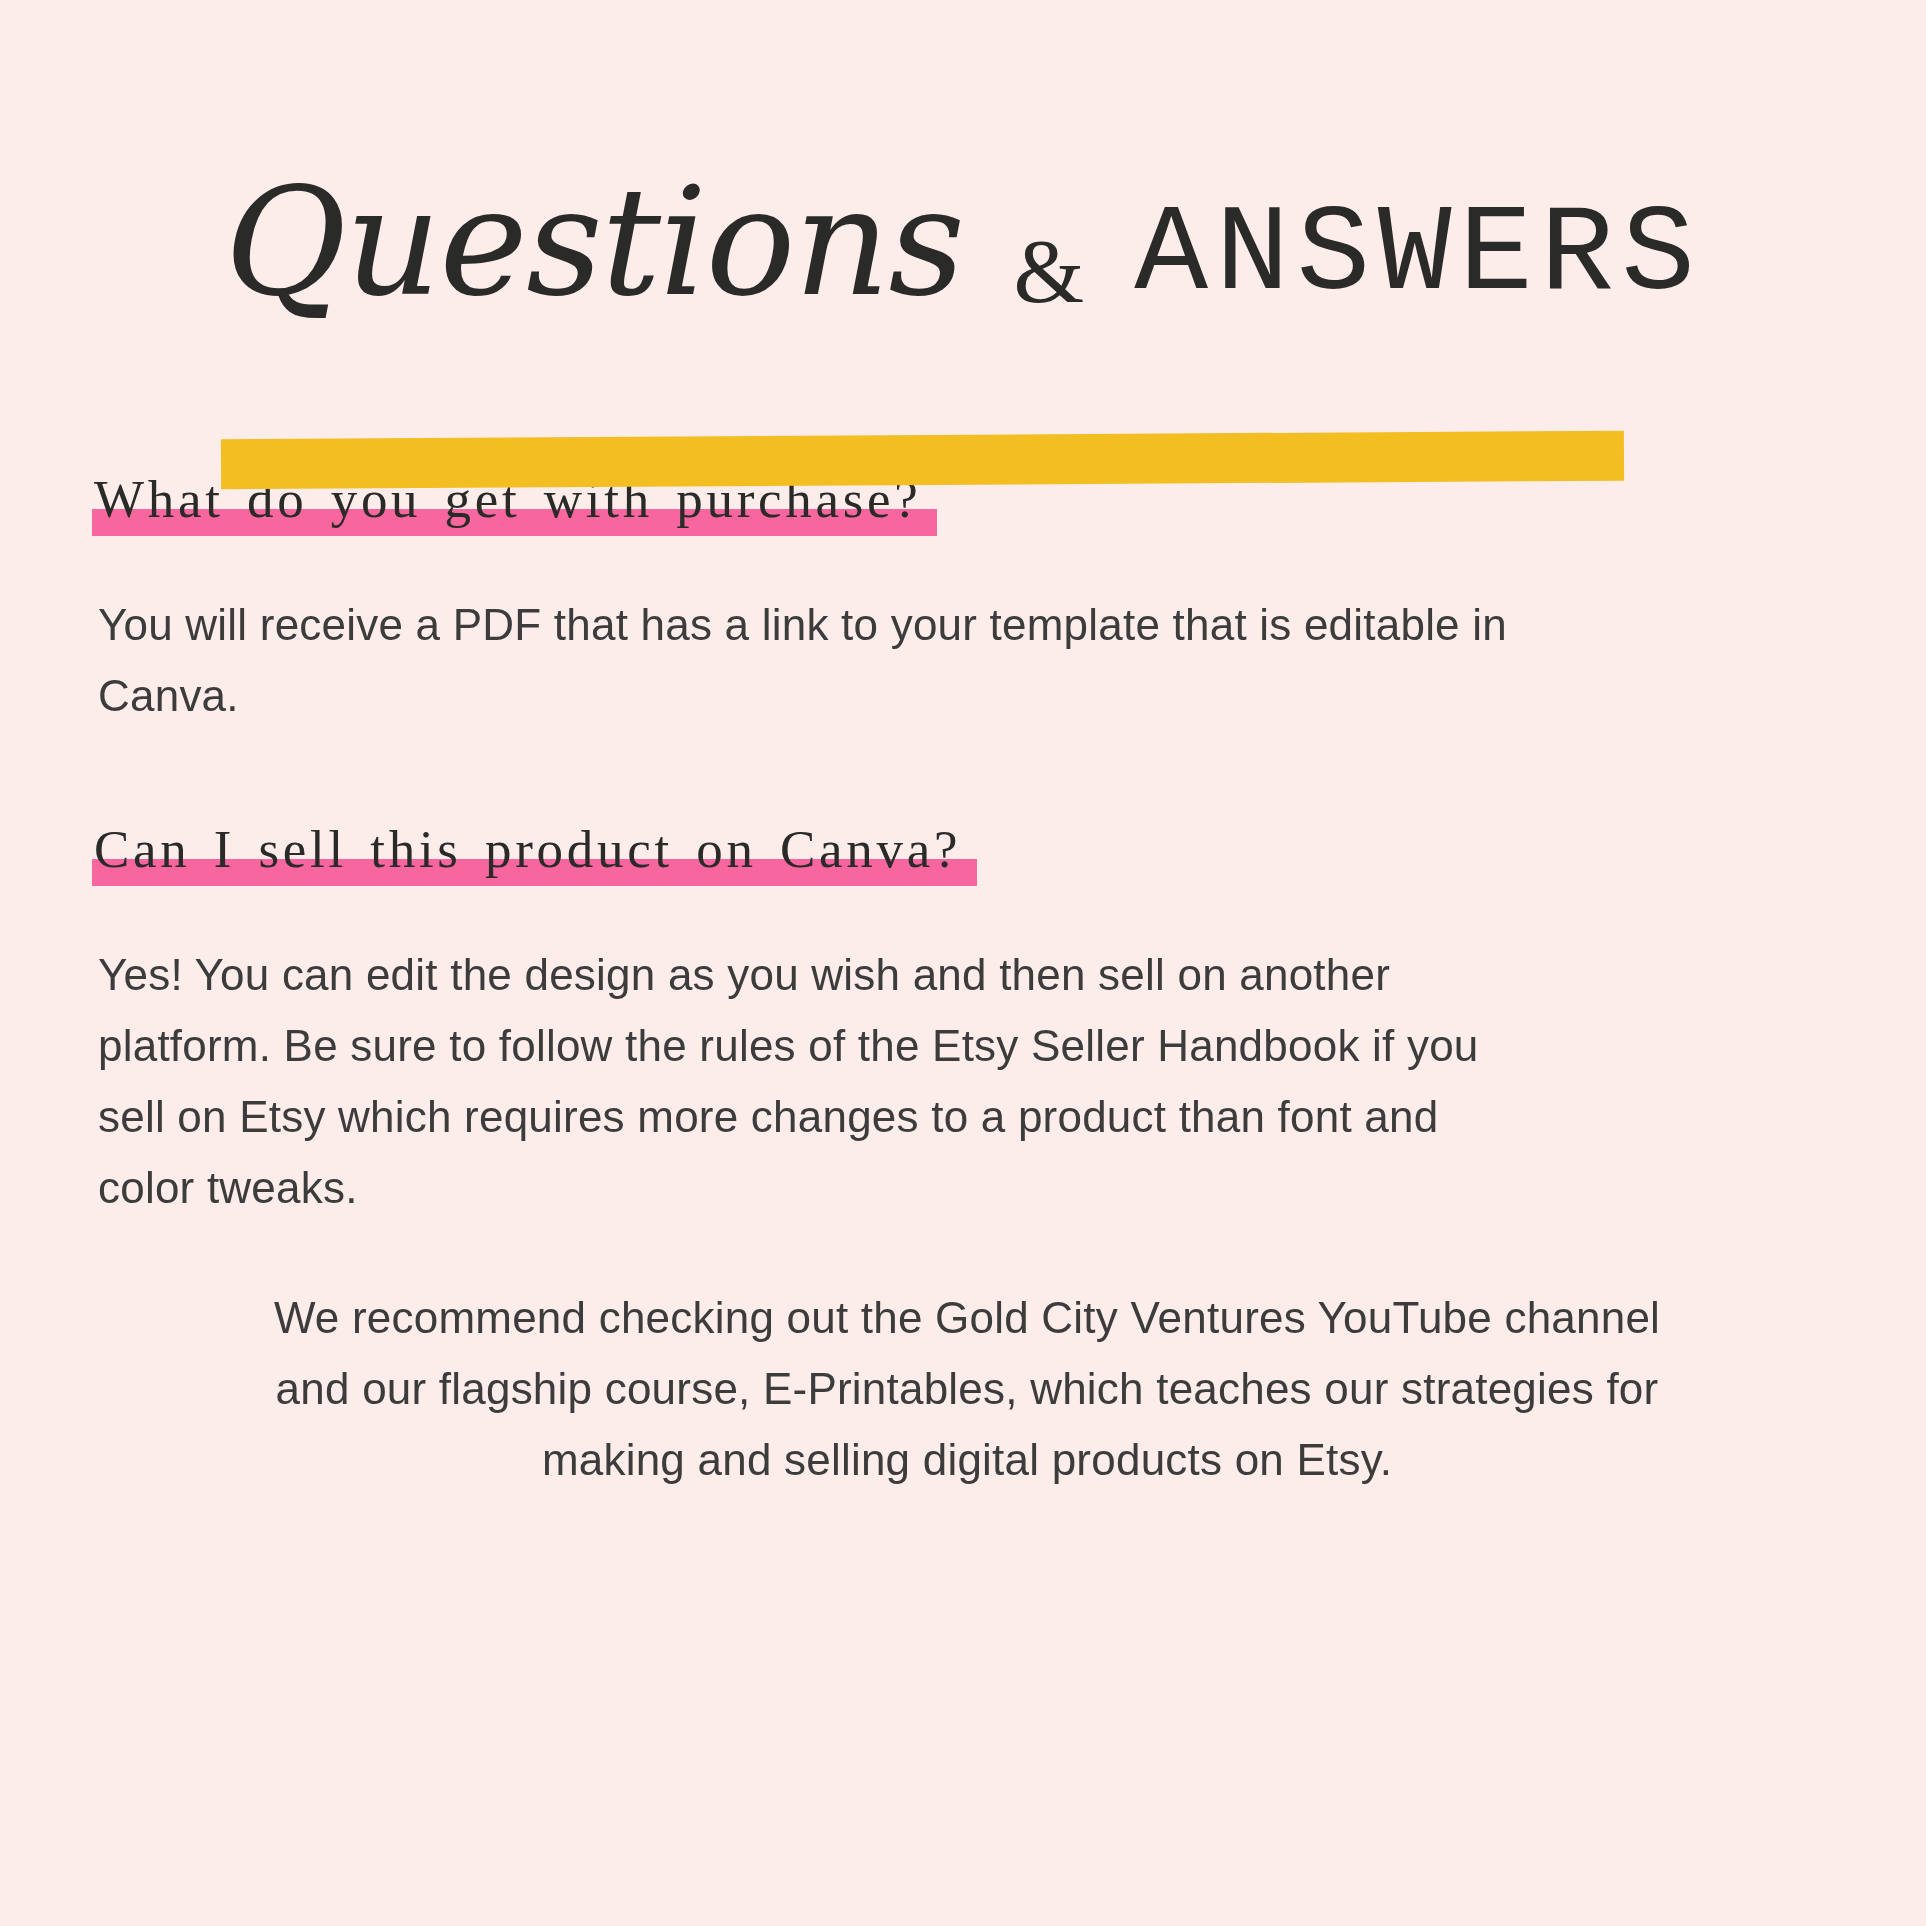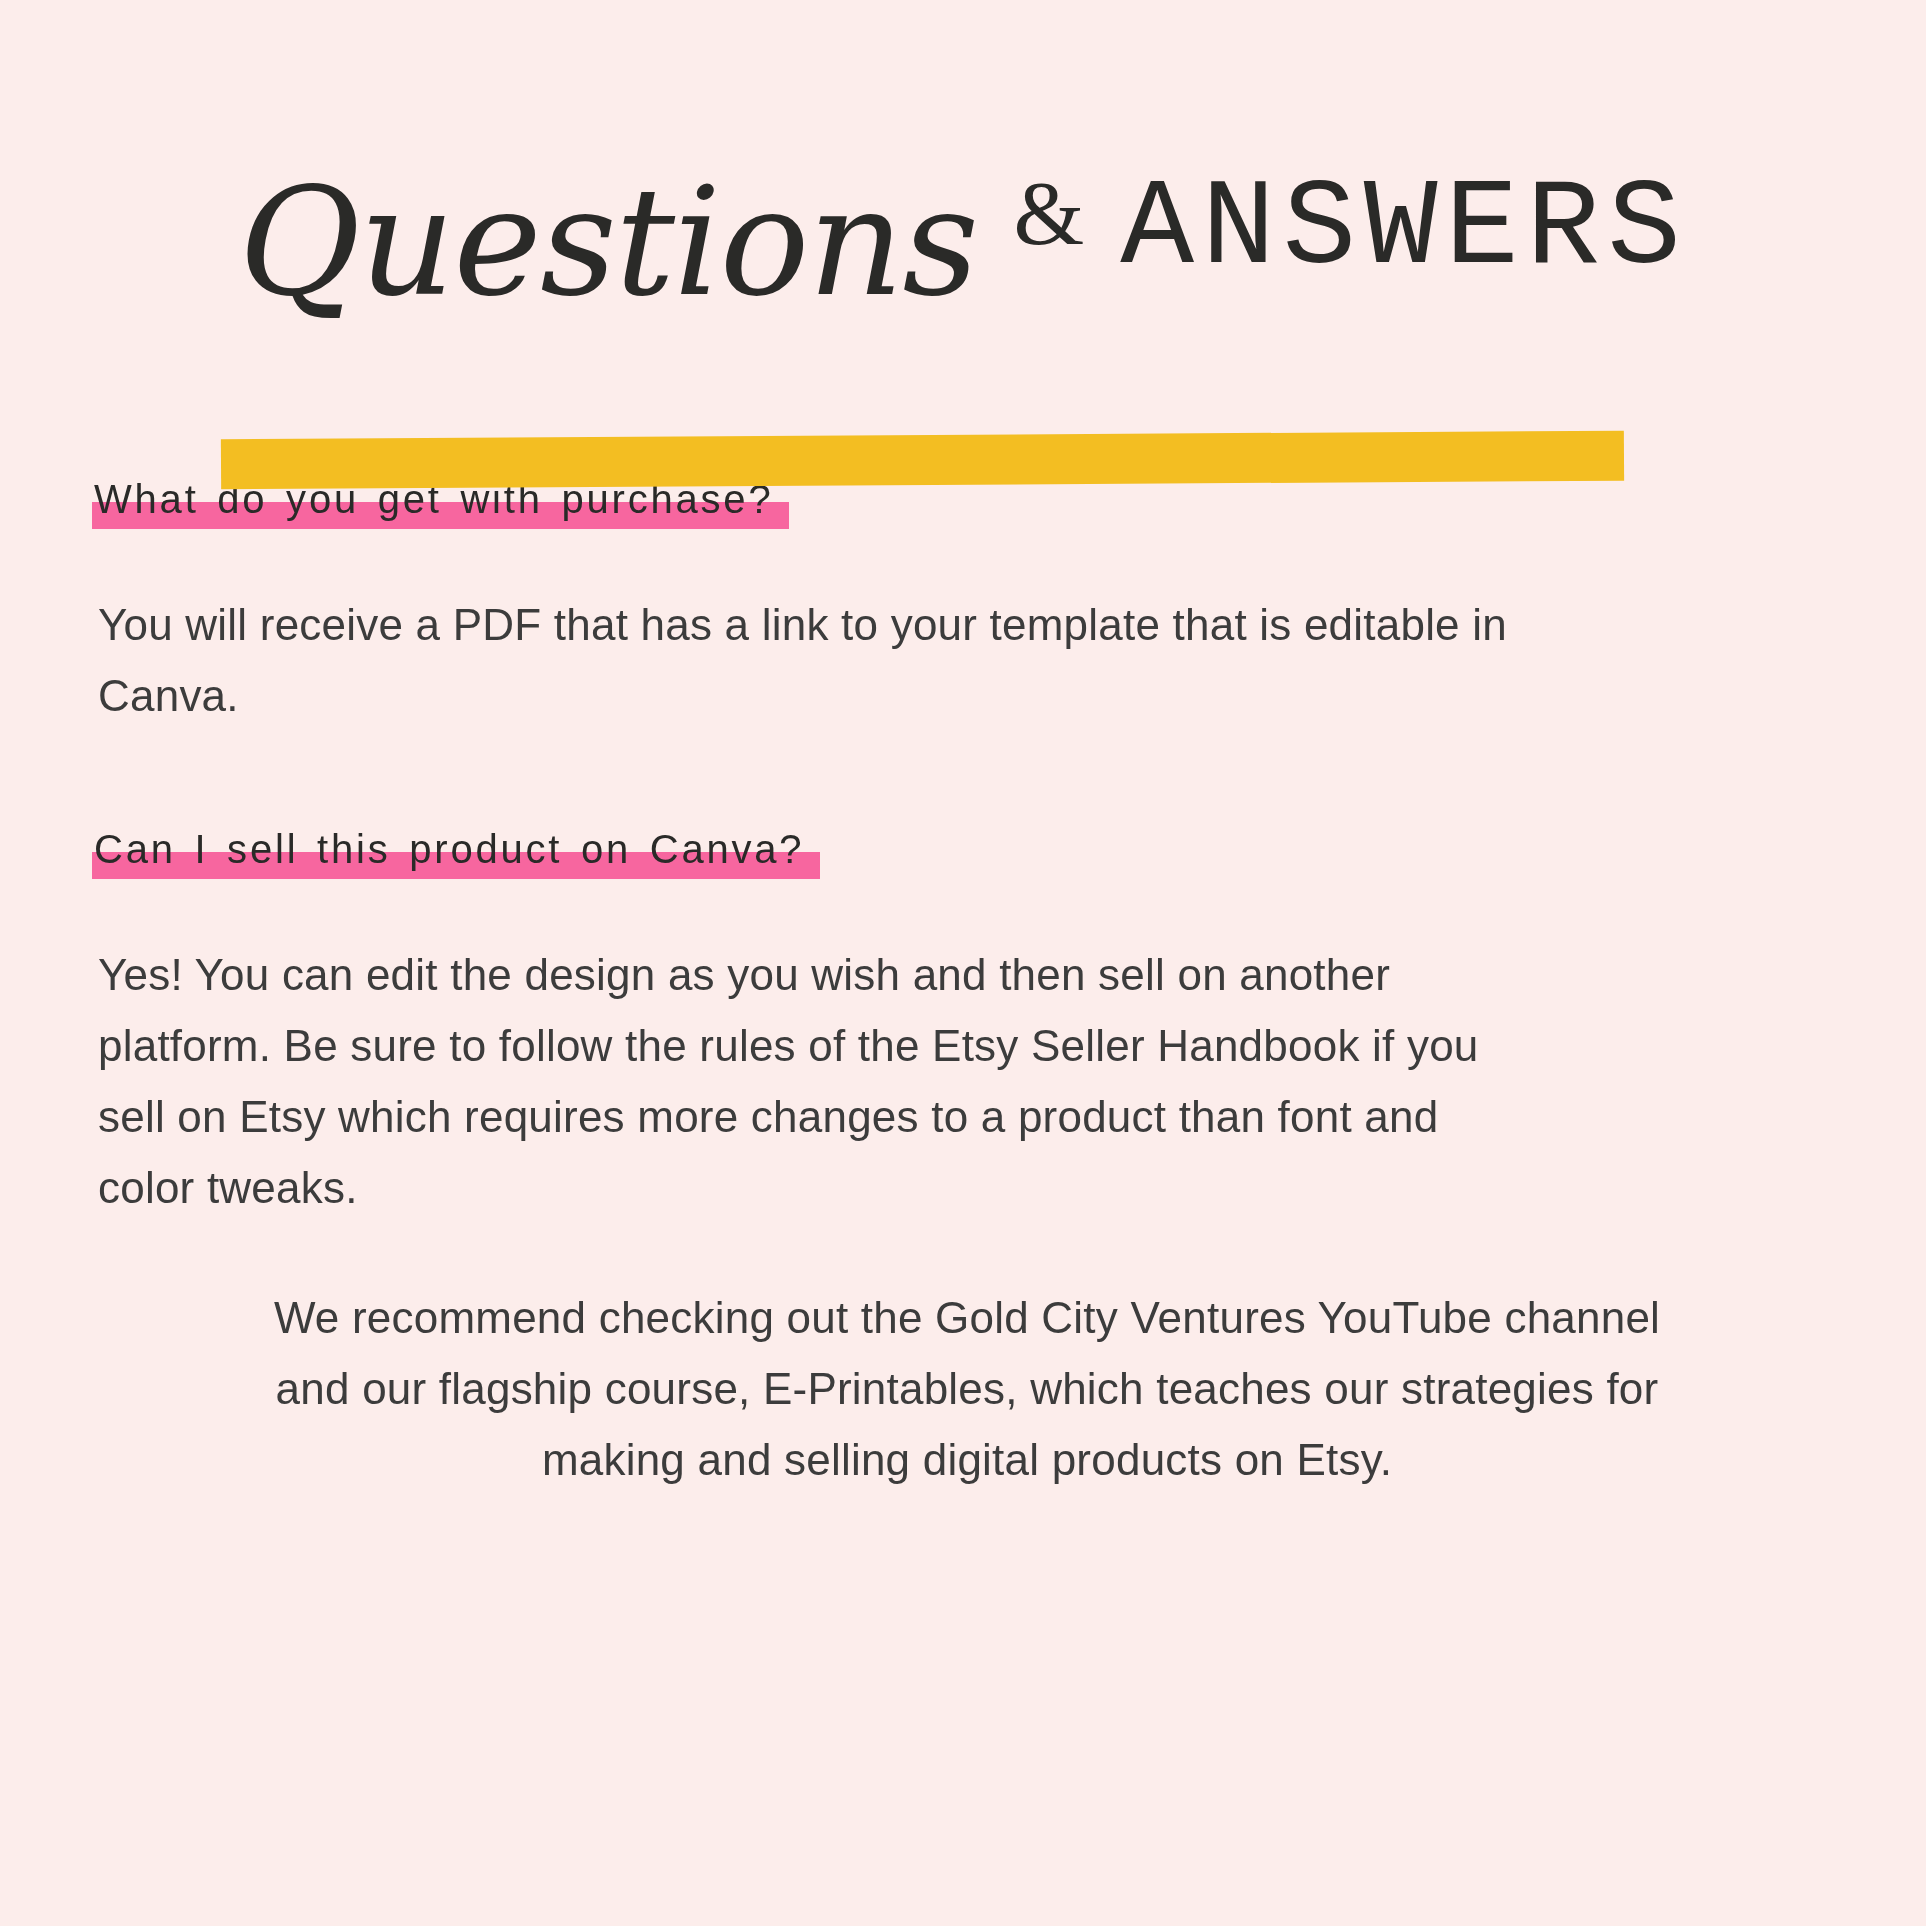--- a/index.html
+++ b/index.html
@@ -21,22 +21,22 @@
   }
 
   
   .title-wrap {
     position: absolute;
     top: 168px;
     left: 0;
     right: 0;
     display: flex;
     justify-content: center;
-    align-items: flex-start;
-    gap: 36px;
+    align-items: flex-end;
+    gap: 50px;
     z-index: 1;
   }
   .yellow-bar {
     position: absolute;
     left: 221px;
     top: 267px;
     width: 1403px;
     height: 50px;
     background: var(--yellow);
     transform: rotate(-0.35deg);
@@ -73,26 +73,27 @@
   
   .content {
     position: absolute;
     left: 94px;
     top: 0;
     width: 1742px;
   }
   .qa-q {
     margin: 0;
     font-weight: 400;
-    font-size: 40px;
+    font-size: 53px;
     line-height: 79px;
     letter-spacing: 0.07em;
     word-spacing: 0.12em;
     color: var(--ink);
     white-space: pre-line;
+    font-family: Liberation Serif, serif;
   }
   .qa-q .hl {
     background-image: linear-gradient(var(--pink), var(--pink));
     background-repeat: no-repeat;
     background-size: 100% 27px;
     background-position: 0 100%;
     -webkit-box-decoration-break: clone;
     box-decoration-break: clone;
     padding: 0 16px 8px 2px;
     margin-left: -2px;

